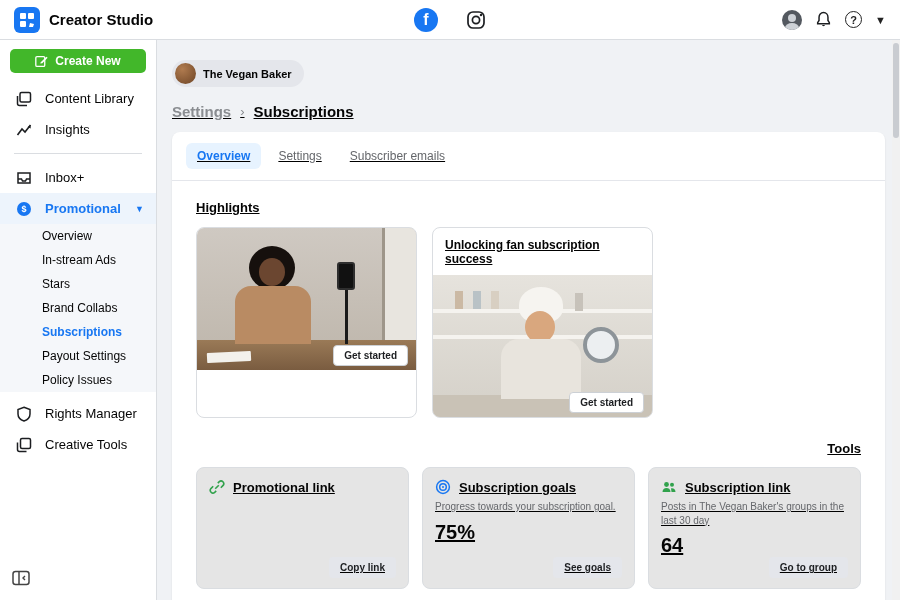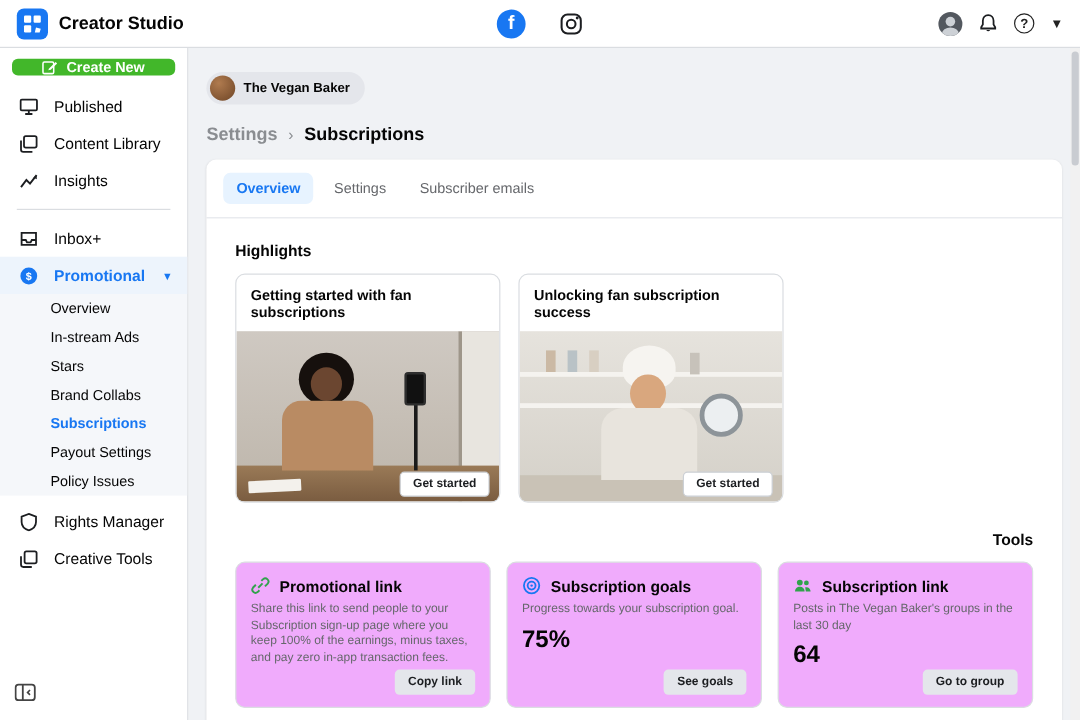--- a/index.html
+++ b/index.html
@@ -16,35 +16,35 @@
   .tb-avatar { width:20px; height:20px; border-radius:50%; background:#53585f; position:relative; overflow:hidden; }
   .tb-avatar::before { content:""; position:absolute; top:4px; left:6px; width:8px; height:8px; border-radius:50%; background:#cdd1d6; }
   .tb-avatar::after { content:""; position:absolute; top:13px; left:3px; width:14px; height:10px; border-radius:50%; background:#cdd1d6; }
   .help-circle { width:17px; height:17px; border-radius:50%; border:1.5px solid #222; color:#222; font-size:11px; font-weight:bold; display:flex; align-items:center; justify-content:center; }
   .help-circle::before { content:"?"; }
   .caret-down { font-size:11px; color:#222; }
   .caret-down::before { content:"▼"; }
 
   
   .sidebar { position:absolute; top:40px; left:0; bottom:0; width:157px; background:#fff; border-right:1px solid #dadde1; display:flex; flex-direction:column; z-index:20; }
-  .create-btn { margin:9px 10px 10px 10px; height:14px; background:#42b72a; border:none; border-radius:5px; color:#fff; font-weight:bold; font-size:12px; display:flex; align-items:center; justify-content:center; gap:7px; cursor:pointer; font-family:inherit; }
+  .create-btn { margin:9px 10px 10px 10px; height:24px; background:#42b72a; border:none; border-radius:5px; color:#fff; font-weight:bold; font-size:12px; display:flex; align-items:center; justify-content:center; gap:7px; cursor:pointer; font-family:inherit; }
   .nav-item { height:31px; display:flex; align-items:center; gap:13px; padding-left:15px; font-size:13px; font-weight:500; color:#050505; cursor:pointer; }
   .nav-item .ic { width:17px; display:flex; justify-content:center; color:#1c1e21; }
   .sb-divider { height:1px; background:#dadde1; margin:8px 14px; }
   .mon-block { background:#f5f7fa; }
   .nav-item.active-parent { color:#1877f2; font-weight:bold; background:#edf4fc; }
   .nav-item.active-parent .ic { color:#1877f2; }
   .mon-caret { margin-left:auto; margin-right:12px; font-size:9px; color:#1877f2; }
   .mon-caret::before { content:"▼"; }
   .sub-item { height:24px; display:flex; align-items:center; padding-left:42px; font-size:12px; color:#050505; cursor:pointer; }
   .sub-item.active { color:#1877f2; font-weight:bold; }
   .sidebar-bottom { margin-top:auto; padding:10px 12px; }
 
   
-  .main { position:absolute; top:40px; left:157px; right:0; bottom:0; background:#f0f2f5; overflow:hidden; padding:20px 15px 0 15px; }
+  .main { position:absolute; top:40px; left:157px; right:0; bottom:0; background:#f0f2f5; overflow:hidden; padding:20px 15px 0 15px;text-decoration:underline; }
   .scrollbar { position:absolute; top:0; right:0; bottom:0; width:8px; background:#f1f1f1; z-index:25; }
   .scroll-thumb { position:absolute; top:3px; left:1px; width:6px; height:95px; border-radius:3px; background:#c9ccd1; }
 
   .account-pill { display:inline-flex; align-items:center; gap:7px; background:#e4e6eb; border-radius:999px; padding:3px 12px 3px 3px; cursor:pointer; }
   .pill-avatar { width:21px; height:21px; border-radius:50%; background:radial-gradient(circle at 35% 30%, #b07b4f, #6e4526); }
   .pill-name { font-size:11px; font-weight:bold; color:#050505; }
 
   .breadcrumb { display:flex; align-items:center; gap:9px; margin-top:15px; }
   .crumb-prev { font-size:15px; font-weight:bold; color:#8a8d91; cursor:pointer; }
   .crumb-sep { color:#8a8d91; font-size:13px; }
@@ -78,21 +78,21 @@
   .p2-shelf { position:absolute; left:0; right:0; top:34px; height:4px; background:#f5f3ef; box-shadow:0 26px 0 #f5f3ef; }
   .p2-bottle { position:absolute; top:16px; left:22px; width:8px; height:18px; background:#cbb9a4; box-shadow:18px 0 0 #b9c2c6, 36px 0 0 #d8cfc2, 120px 2px 0 #c7c2ba; }
   .p2-turban { position:absolute; left:86px; top:12px; width:44px; height:36px; border-radius:50% 50% 40% 40%; background:#f6f4f0; }
   .p2-face { position:absolute; left:92px; top:36px; width:30px; height:32px; border-radius:50%; background:#d9a77e; }
   .p2-body { position:absolute; left:68px; top:64px; width:80px; height:60px; border-radius:18px 18px 0 0; background:#e8e4dd; }
   .p2-mirror { position:absolute; left:150px; top:52px; width:36px; height:36px; border-radius:50%; background:#eceff1; border:4px solid #8d9499; }
   .p2-counter { position:absolute; left:0; right:0; bottom:0; height:22px; background:#c9c2b6; }
   .get-started { position:absolute; right:8px; bottom:4px; background:#fff; border:1px solid #ccd0d5; border-radius:4px; font-size:10px; font-weight:bold; color:#1c1e21; padding:4px 10px; cursor:pointer; font-family:inherit; }
 
   .tool-cards { display:flex; gap:13px; }
-  .tool-card { flex:1; border:1px solid #dadde1; border-radius:8px; background:#f0abfc; padding:11px 12px 10px; min-height:104px; display:flex; flex-direction:column; }
+  .tool-card { flex:1; border:1px solid #dadde1; border-radius:8px; background:#e5e5e5; padding:11px 12px 10px; min-height:104px; display:flex; flex-direction:column; }
   .tool-head { display:flex; align-items:center; gap:8px; }
   .tool-title { font-size:13px; font-weight:bold; color:#050505; }
   .tool-desc { font-size:10px; line-height:1.35; color:#65676b; margin-top:5px; max-width:190px; }
   .tool-value { font-size:20px; font-weight:bold; color:#050505; margin-top:7px; }
   .tool-btn { margin-top:auto; align-self:flex-end; background:#e4e6eb; border:none; border-radius:4px; font-size:10px; font-weight:bold; color:#1c1e21; padding:5px 11px; cursor:pointer; font-family:inherit; }
 
   .ig-icon, .svg-ic { display:block; }
 </style>
 </head>
 <body>
@@ -132,29 +132,20 @@
 
   <div class="sidebar">
     <button class="create-btn">
       <svg width="13" height="13" viewBox="0 0 16 16">
         <rect x="1" y="2" width="11" height="12" rx="1.5" fill="none" stroke="#fff" stroke-width="1.6"></rect>
         <path d="M7 9l7-7 1.5 1.5L9 10l-2.5.5z" fill="#fff"></path>
       </svg>
       <span>Create New</span>
     </button>
 
-    <div class="nav-item">
-      <span class="ic">
-        <svg width="16" height="16" viewBox="0 0 16 16">
-            <rect x="1.2" y="2" width="13.6" height="9" rx="1" fill="none" stroke="currentColor" stroke-width="1.5"></rect>
-            <path d="M8 11v3M5 14h6" stroke="currentColor" stroke-width="1.5"></path>
-          </svg>
-      </span>
-      <span>Published</span>
-    </div>
     <div class="nav-item">
       <span class="ic">
         <svg width="16" height="16" viewBox="0 0 16 16">
             <rect x="4" y="1.5" width="10.5" height="9.5" rx="1.5" fill="none" stroke="currentColor" stroke-width="1.5"></rect>
             <path d="M1.5 5v7.5A2 2 0 003.5 14.5H11" fill="none" stroke="currentColor" stroke-width="1.5"></path>
           </svg>
       </span>
       <span>Content Library</span>
     </div>
     <div class="nav-item">
@@ -258,21 +249,20 @@
       <div class="tabs-row">
         <span class="tab active">Overview</span>
         <span class="tab">Settings</span>
         <span class="tab">Subscriber emails</span>
       </div>
 
       <div class="section">
         <div class="section-h h-highlights">Highlights</div>
         <div class="hl-cards">
           <div class="hl-card">
-            <div class="hl-title">Getting started with fan subscriptions</div>
             <div class="photo photo1">
               <div class="p1-window"></div>
               <div class="p1-desk"></div>
               <div class="p1-papers"></div>
               <div class="p1-hair"></div>
               <div class="p1-face"></div>
               <div class="p1-body"></div>
               <div class="p1-tripod"></div>
               <div class="p1-phone"></div>
               <button class="get-started">Get started</button>
@@ -300,21 +290,20 @@
 
           <div class="tool-card">
             <div class="tool-head">
               <svg width="16" height="16" viewBox="0 0 16 16">
                 <path d="M6.2 9.8l3.6-3.6" stroke="#31a24c" stroke-width="1.6" fill="none"></path>
                 <path d="M7.2 11.9l-1.5 1.5a2.7 2.7 0 01-3.8-3.8l2.3-2.3" stroke="#31a24c" stroke-width="1.6" fill="none"></path>
                 <path d="M8.8 4.1l1.5-1.5a2.7 2.7 0 013.8 3.8l-2.3 2.3" stroke="#31a24c" stroke-width="1.6" fill="none"></path>
               </svg>
               <span class="tool-title">Promotional link</span>
             </div>
-            <div class="tool-desc">Share this link to send people to your Subscription sign-up page where you keep 100% of the earnings, minus taxes, and pay zero in-app transaction fees.</div>
             <button class="tool-btn">Copy link</button>
           </div>
 
           <div class="tool-card">
             <div class="tool-head">
               <svg width="16" height="16" viewBox="0 0 16 16">
                 <circle cx="8" cy="8" r="6.4" fill="none" stroke="#1877f2" stroke-width="1.5"></circle>
                 <circle cx="8" cy="8" r="3.3" fill="none" stroke="#1877f2" stroke-width="1.5"></circle>
                 <circle cx="8" cy="8" r="1" fill="#1877f2"></circle>
               </svg>

